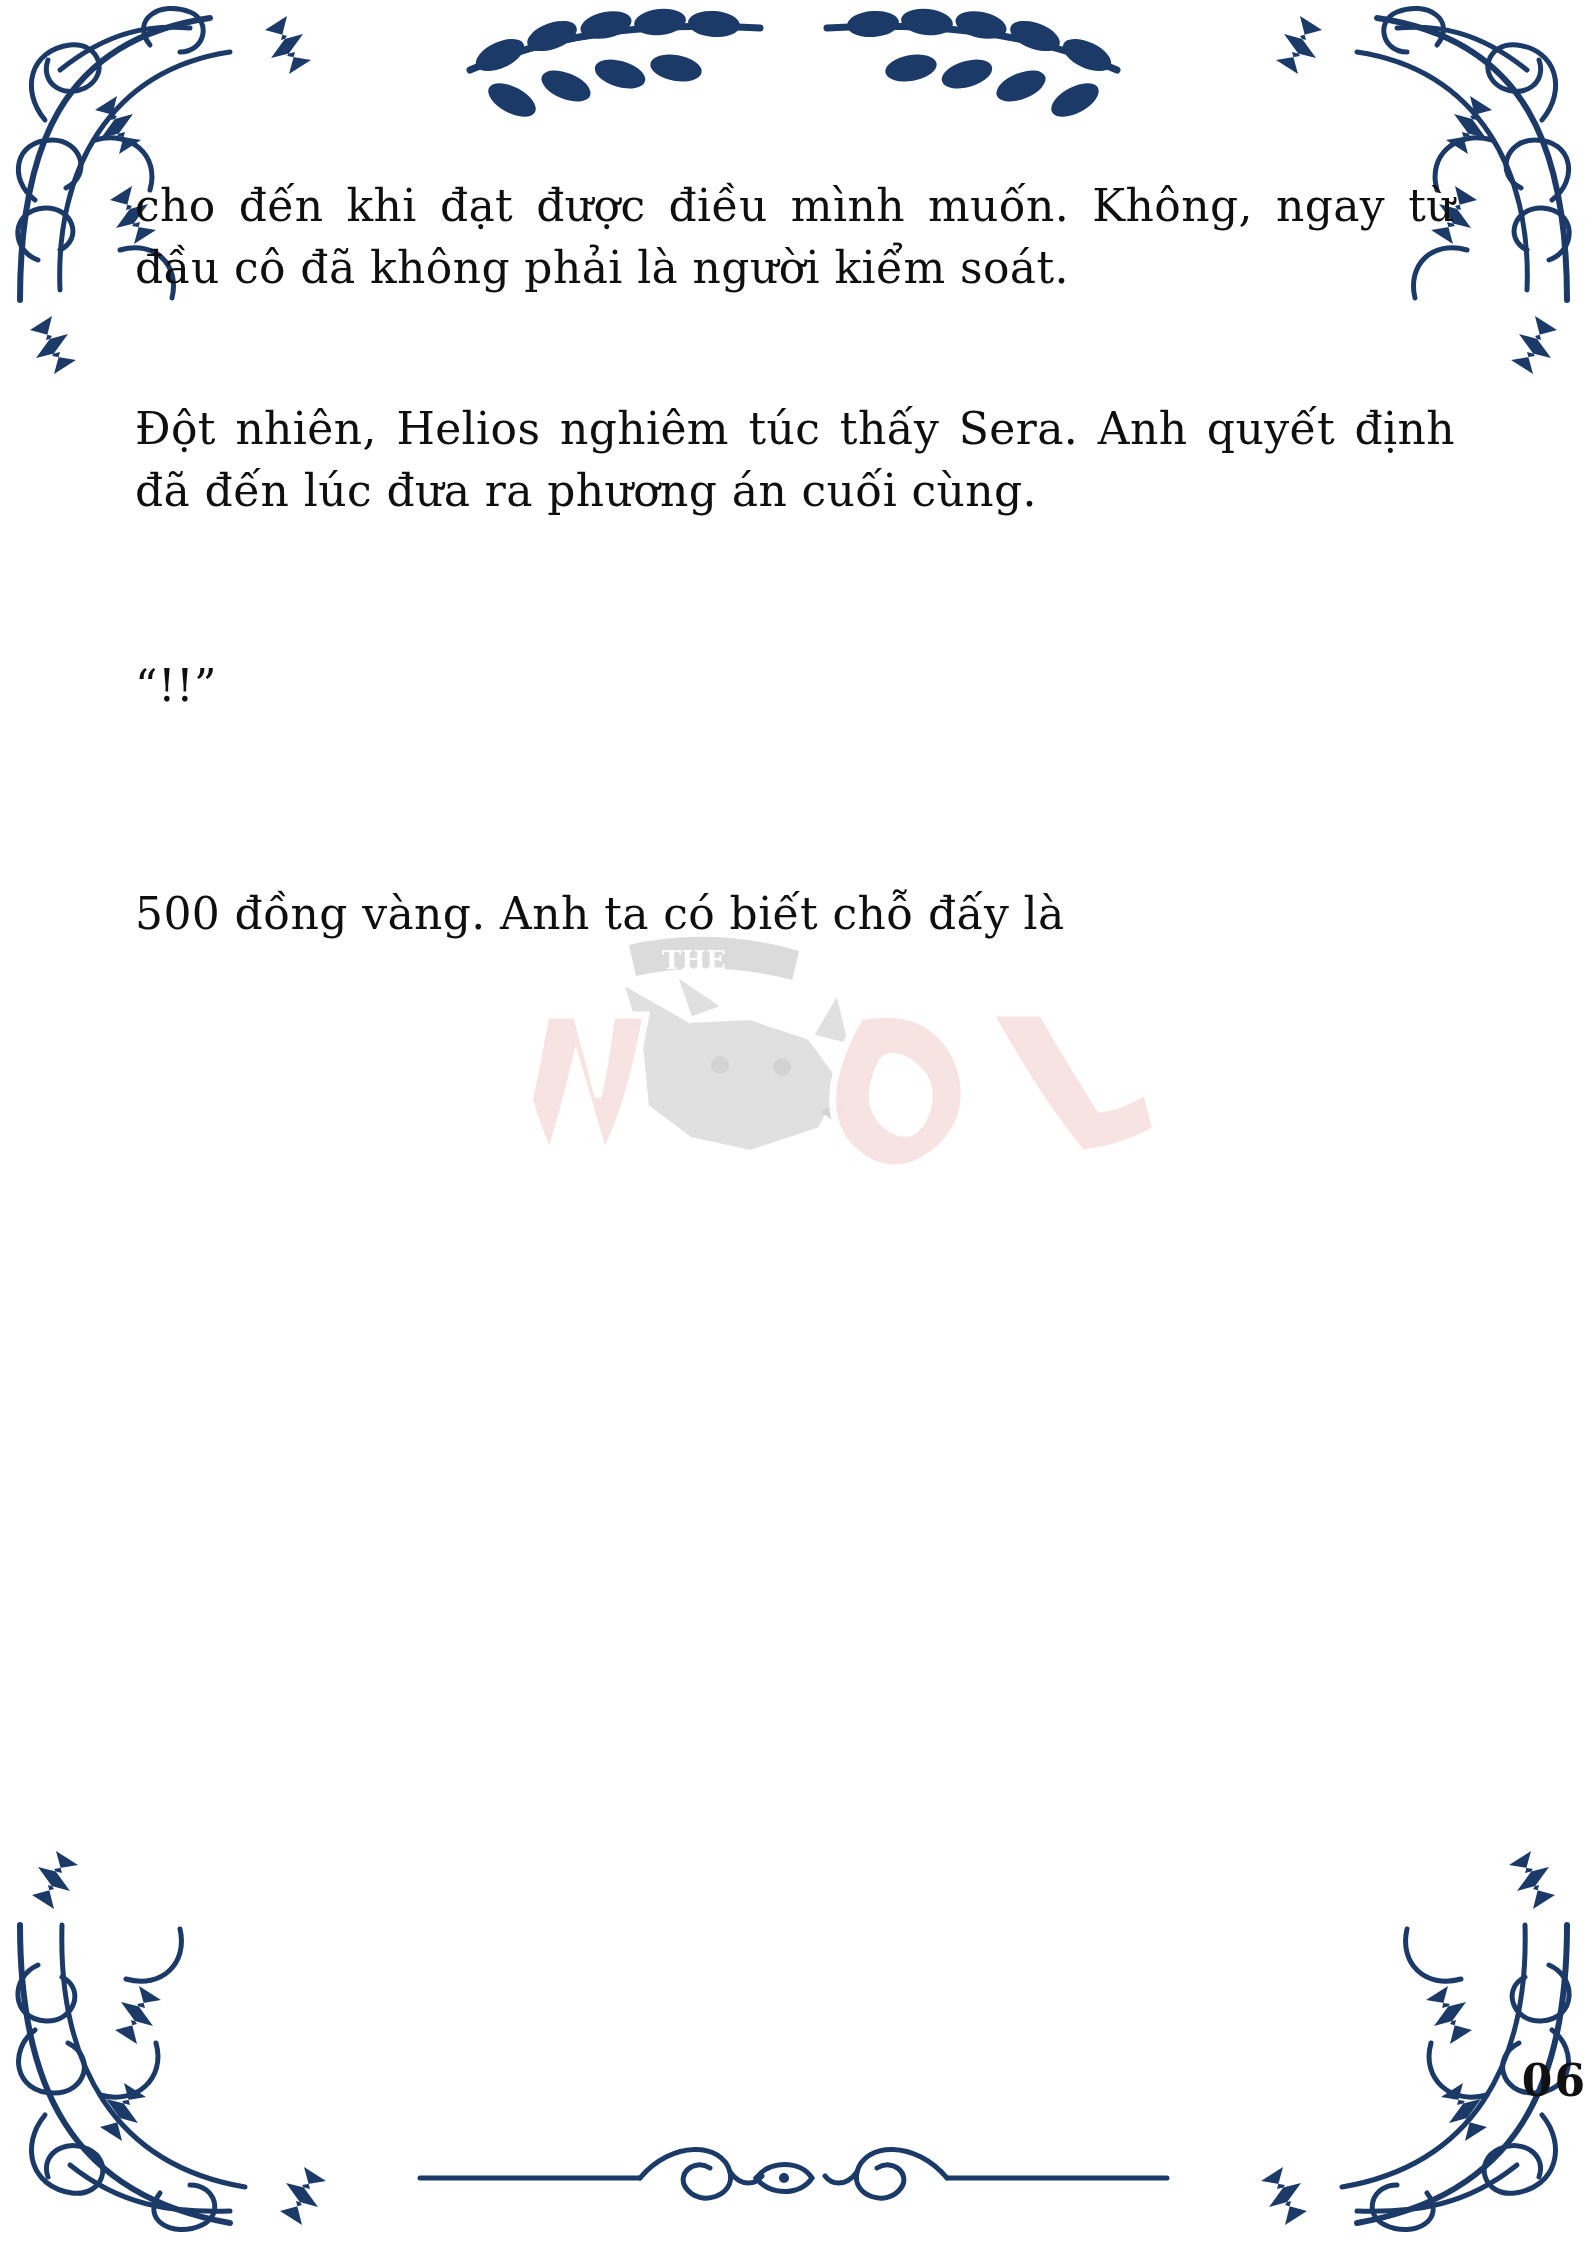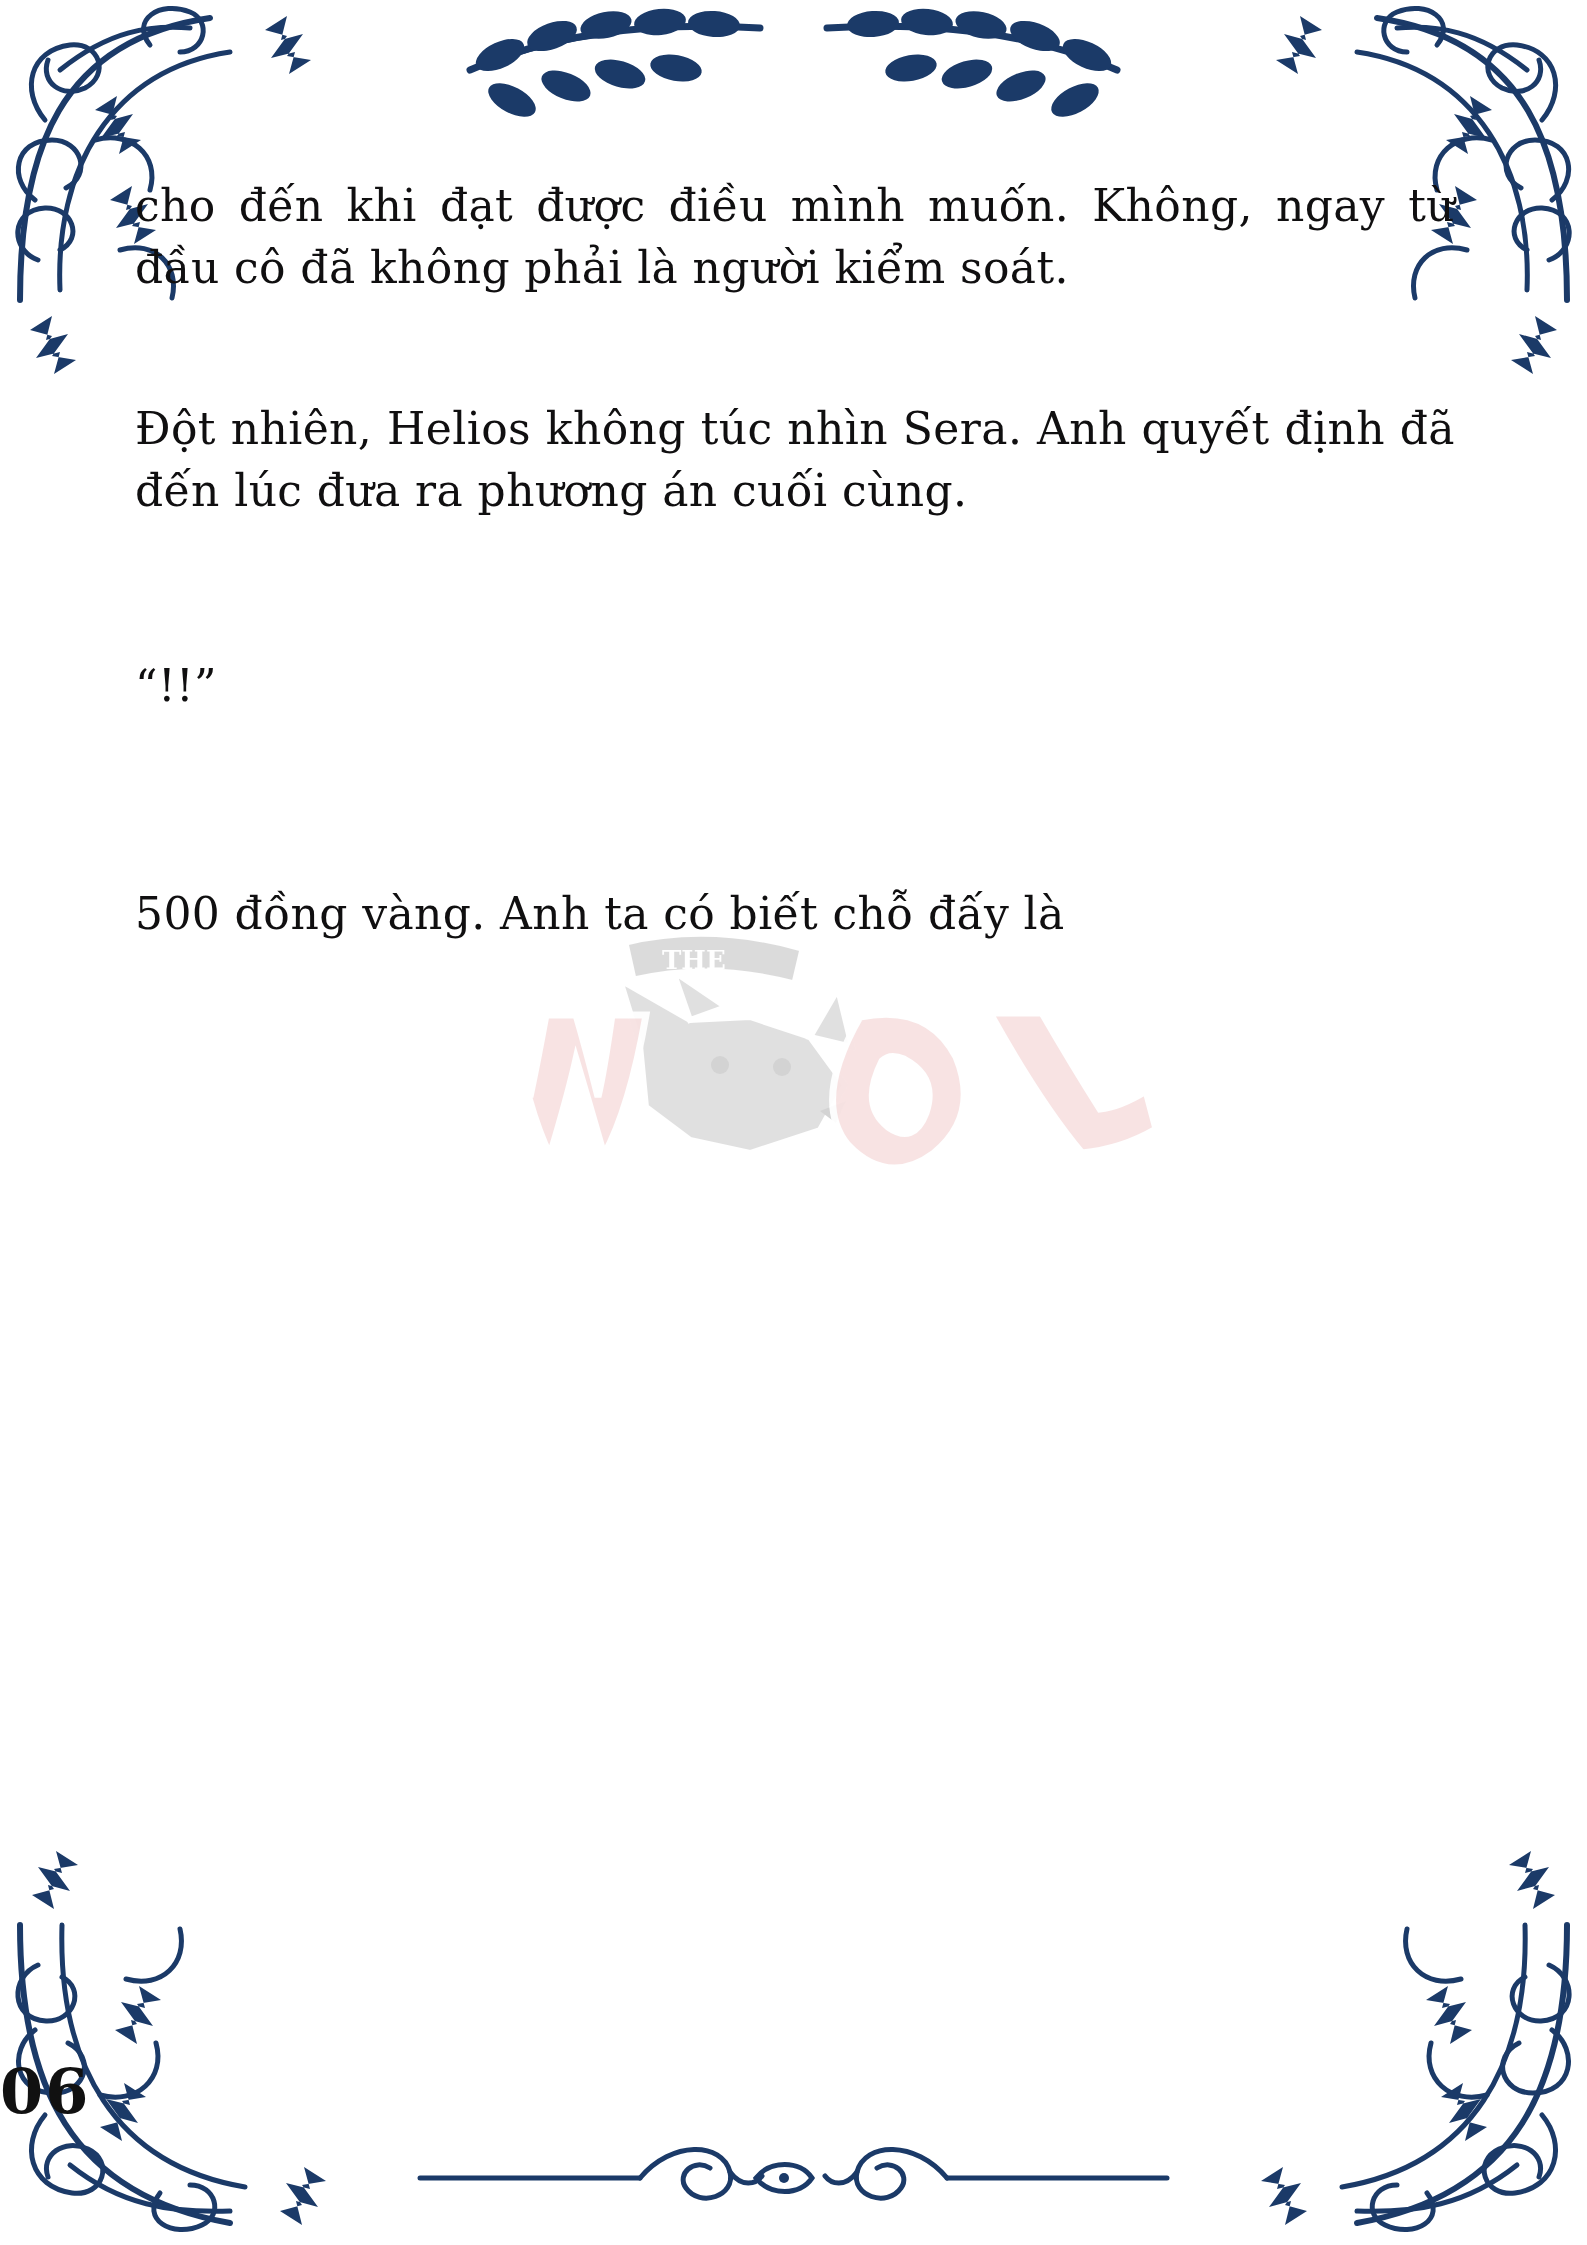--- a/index.html
+++ b/index.html
@@ -58,24 +58,24 @@
     text-align: left;
   }
   .spacer-lg { height: 34px; }
 
   
   .page-number {
     position: absolute;
     left: 0;
     right: 0;
     top: 2055px;
-    text-align: left;
+    text-align: right;
     font-family: "DejaVu Serif", serif;
     font-weight: bold;
-    font-size: 62px;
+    font-size: 44px;
     color: #111111;
     letter-spacing: 2px;
   }
 </style>
 </head>
 <body>
 
 <div class="page">
 
   <svg class="frame-svg" viewBox="0 0 1587 2245">
@@ -222,21 +222,21 @@
       </g>
       <g fill="#ffffff" font-family="DejaVu Serif, serif" font-size="26" font-weight="bold">
         <text x="272" y="44">THE</text>
       </g>
     </g>
   </svg>
 
   <div class="content">
     <p class="para">cho đến khi đạt được điều mình muốn. Không, ngay từ đầu cô đã không phải là người kiểm soát.</p>
     <div class="spacer-lg"></div>
-    <p class="para">Đột nhiên, Helios không túc nhìn Sera. Anh quyết định đã đến lúc đưa ra phương án cuối cùng.</p>
+    <p class="para">Đột nhiên, Helios nghiêm túc thấy Sera. Anh quyết định đã đến lúc đưa ra phương án cuối cùng.</p>
     <div class="spacer-lg"></div>
     <div class="spacer-lg"></div>
     <p class="para short">“!!”</p>
     <div class="spacer-lg"></div>
     <div class="spacer-lg"></div>
     <div class="spacer-lg"></div>
     <p class="para short">500 đồng vàng. Anh ta có biết chỗ đấy là</p>
   </div>
 
   <div class="page-number">06</div>

